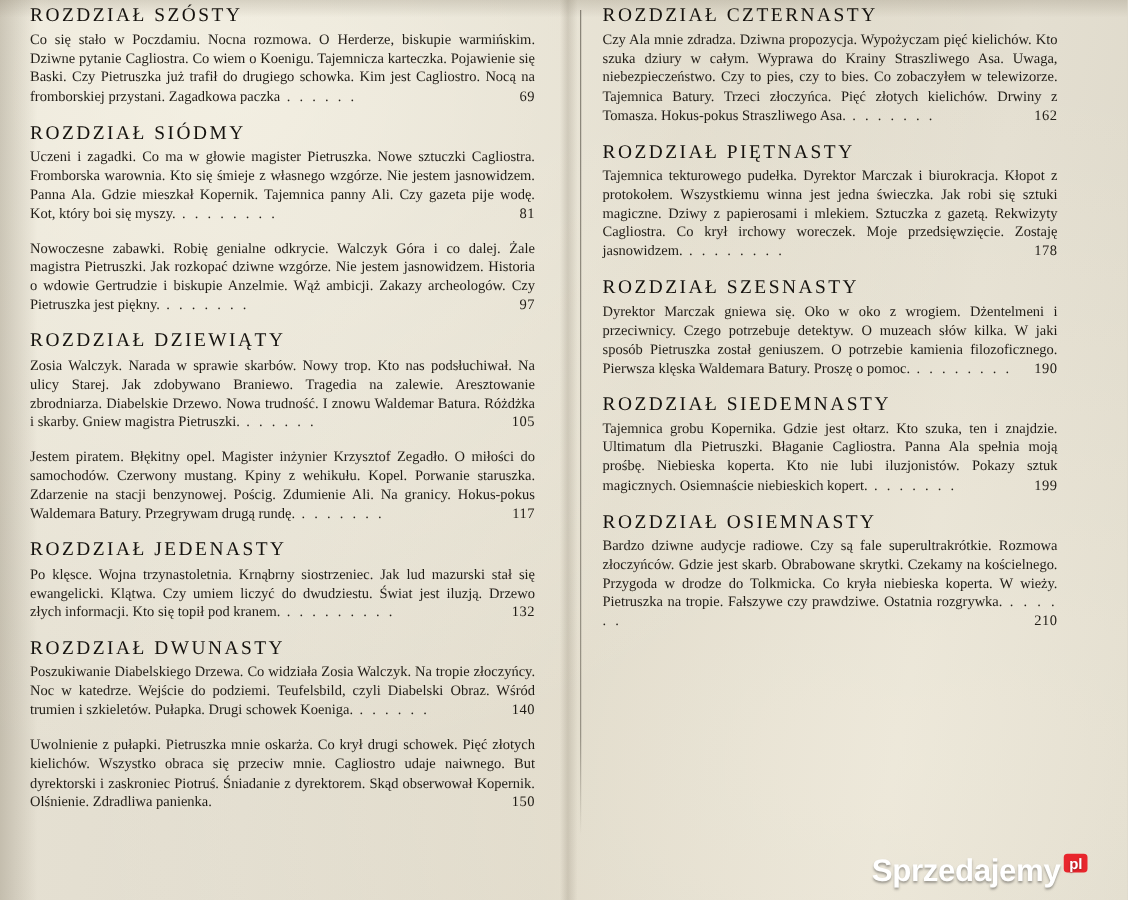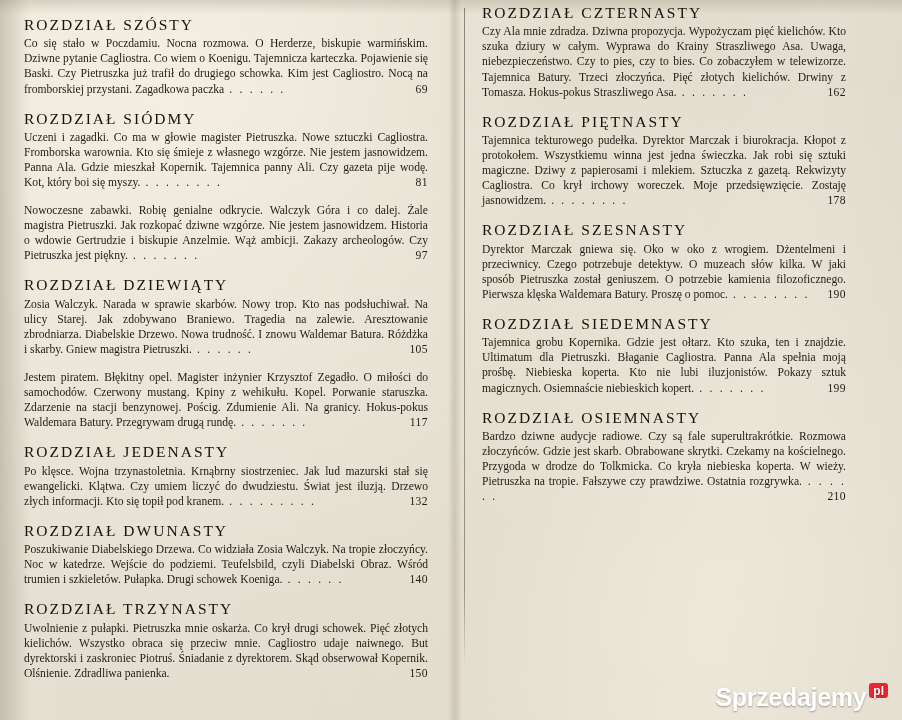--- a/index.html
+++ b/index.html
@@ -53,21 +53,21 @@
     position: absolute;
     inset: 0;
     display: flex;
   }
   .col {
     box-sizing: border-box;
     position: relative;
   }
   .col-left {
     width: 464px;
-    padding: 16px 36px 0 24px;
+    padding: 4px 36px 0 24px;
   }
   .col-right {
     width: 410px;
     padding: 4px 28px 0 18px;
   }
   .chapter {
     margin-bottom: 13px;
   }
   .chapter-title {
     font-family: "Liberation Serif", serif;
@@ -94,21 +94,21 @@
   .pagenum {
     float: right;
     font-size: 11.6px;
     line-height: 1.30;
     letter-spacing: 0.4px;
     padding-left: 6px;
   }
   
   .watermark {
     position: absolute;
-    right: 14px;
+    right: 32px;
     bottom: 8px;
     display: flex;
     align-items: center;
     gap: 3px;
     font-family: "Liberation Sans", sans-serif;
     font-size: 25px;
     font-weight: 700;
     color: #ffffff;
     text-shadow: 0 1px 2px rgba(0,0,0,0.35);
     letter-spacing: -0.3px;
@@ -166,21 +166,20 @@
         <h2 class="chapter-title">ROZDZIAŁ JEDENASTY</h2>
         <p class="chapter-body"><span>Po klęsce. Wojna trzynastoletnia. Krnąbrny siostrzeniec. Jak lud mazurski stał się ewangelicki. Klątwa. Czy umiem liczyć do dwudziestu. Świat jest iluzją. Drzewo złych informacji. Kto się topił pod kranem.</span><span class="leaders"> . . . . . . . . .</span><span class="pagenum">132</span></p>
       </div>
 
       <div class="chapter">
         <h2 class="chapter-title">ROZDZIAŁ DWUNASTY</h2>
         <p class="chapter-body"><span>Poszukiwanie Diabelskiego Drzewa. Co widziała Zosia Walczyk. Na tropie złoczyńcy. Noc w katedrze. Wejście do podziemi. Teufelsbild, czyli Diabelski Obraz. Wśród trumien i szkieletów. Pułapka. Drugi schowek Koeniga.</span><span class="leaders"> . . . . . .</span><span class="pagenum">140</span></p>
       </div>
 
       <div class="chapter">
-        <h2 class="chapter-title">ROZDZIAŁ TRZYNASTY</h2>
         <p class="chapter-body"><span>Uwolnienie z pułapki. Pietruszka mnie oskarża. Co krył drugi schowek. Pięć złotych kielichów. Wszystko obraca się przeciw mnie. Cagliostro udaje naiwnego. But dyrektorski i zaskroniec Piotruś. Śniadanie z dyrektorem. Skąd obserwował Kopernik. Olśnienie. Zdradliwa panienka.</span><span class="pagenum">150</span></p>
       </div>
 
     </div>
 
     <div class="col col-right">
 
       <div class="chapter">
         <h2 class="chapter-title">ROZDZIAŁ CZTERNASTY</h2>
         <p class="chapter-body"><span>Czy Ala mnie zdradza. Dziwna propozycja. Wypożyczam pięć kielichów. Kto szuka dziury w całym. Wyprawa do Krainy Straszliwego Asa. Uwaga, niebezpieczeństwo. Czy to pies, czy to bies. Co zobaczyłem w telewizorze. Tajemnica Batury. Trzeci złoczyńca. Pięć złotych kielichów. Drwiny z Tomasza. Hokus-pokus Straszliwego Asa.</span><span class="leaders"> . . . . . . .</span><span class="pagenum">162</span></p>

